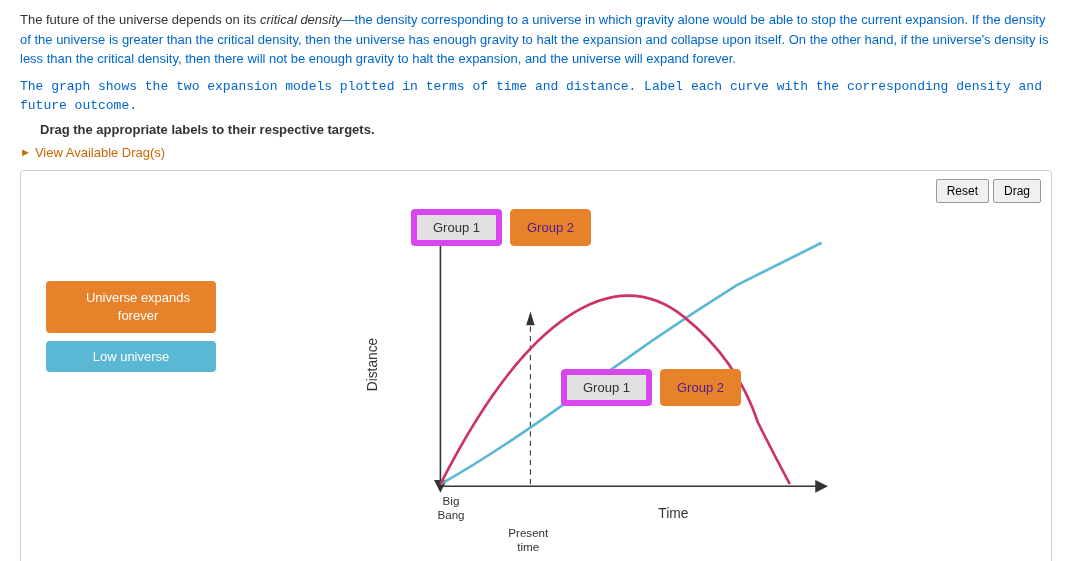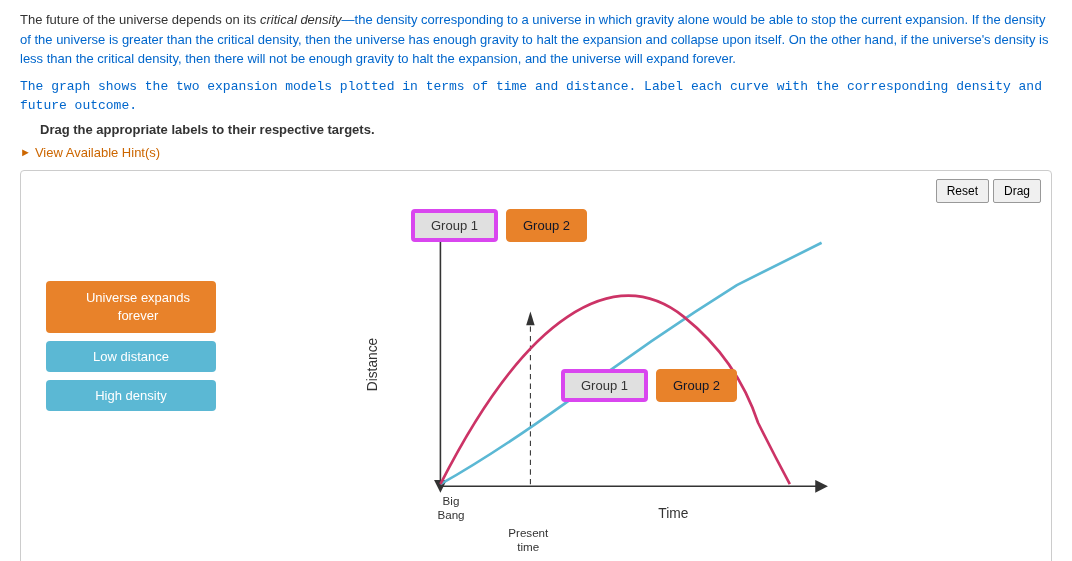--- a/index.html
+++ b/index.html
@@ -16,55 +16,54 @@
     .top-buttons { position: absolute; top: 8px; right: 10px; display: flex; gap: 4px; }
     .btn-small { border: 1px solid #999; background: #f0f0f0; padding: 4px 10px; font-size: 12px; cursor: pointer; border-radius: 2px; }
     .content-area { display: flex; margin-top: 10px; }
     .labels-panel { width: 200px; padding: 10px 15px; display: flex; flex-direction: column; gap: 8px; margin-top: 80px; }
     .label-btn { padding: 8px 10px; border: none; border-radius: 4px; cursor: pointer; font-size: 13px; text-align: center; color: #fff; }
     .label-btn.orange { background: #e8822a; }
     .label-btn.blue { background: #5bb8d4; }
     .graph-area { flex: 1; position: relative; padding: 20px 10px 20px 0; }
     .graph-svg { width: 100%; height: 360px; }
     .group-label-box { display: inline-flex; align-items: center; justify-content: center; padding: 5px 16px; border-radius: 4px; font-size: 13px; cursor: pointer; }
-    .group-label-box.grey { background: #e0e0e0; border: 4px solid #d946ef; color: #333; }
-    .group-label-box.orange { background: #e8822a; border: 1px solid #e8822a; color: #0f172a; }
+    .group-label-box.grey { background: #e0e0e0; border: 6px solid #d946ef; color: #333; }
+    .group-label-box.orange { background: #e8822a; border: 1px solid #e8822a; color: #4c1d95; }
     .group-labels-top { position: absolute; top: 18px; left: 180px; display: flex; gap: 8px; }
     .group-labels-mid { position: absolute; top: 178px; left: 330px; display: flex; gap: 8px; }
   </style>
 </head>
 <body>
 
 <div class="intro-text">
   The future of the universe depends on its <span class="italic">critical density</span><span class="highlight">—the density corresponding to a universe in which gravity alone would be able to stop the current expansion. If the density of the universe is greater than the critical density, then the universe has enough gravity to halt the expansion and collapse upon itself. On the other hand, if the universe's density is less than the critical density, then there will not be enough gravity to halt the expansion, and the universe will expand forever.</span>
 </div>
 
 <div class="instruction" style="margin-top:8px;">
   <span class="highlight">The graph shows the two expansion models plotted in terms of time and distance. Label each curve with the corresponding density and future outcome.</span>
 </div>
 
 <div class="drag-instruction" style="margin-top:6px;">Drag the appropriate labels to their respective targets.</div>
 
 <div class="hint-link">
   <span class="arrow">►</span>
-  <span>View Available Hint(s)</span>
+  <span>View Available Drag(s)</span>
 </div>
 
 <div class="main-container">
   <div class="top-buttons">
     <button class="btn-small">Reset</button>
     <button class="btn-small">Drag</button>
   </div>
 
   <div class="content-area">
 
     <div class="labels-panel">
       <button class="label-btn orange" style="line-height:1.4;padding-left:24px;">Universe expands<br>forever</button>
-      <button class="label-btn blue">Low distance</button>
-      <button class="label-btn blue">High density</button>
+      <button class="label-btn blue">Low universe</button>
     </div>
 
     <div class="graph-area" style="position:relative;">
 
       
       <div class="group-labels-top">
         <div class="group-label-box grey">Group 1</div>
         <div class="group-label-box orange">Group 2</div>
       </div>
 

